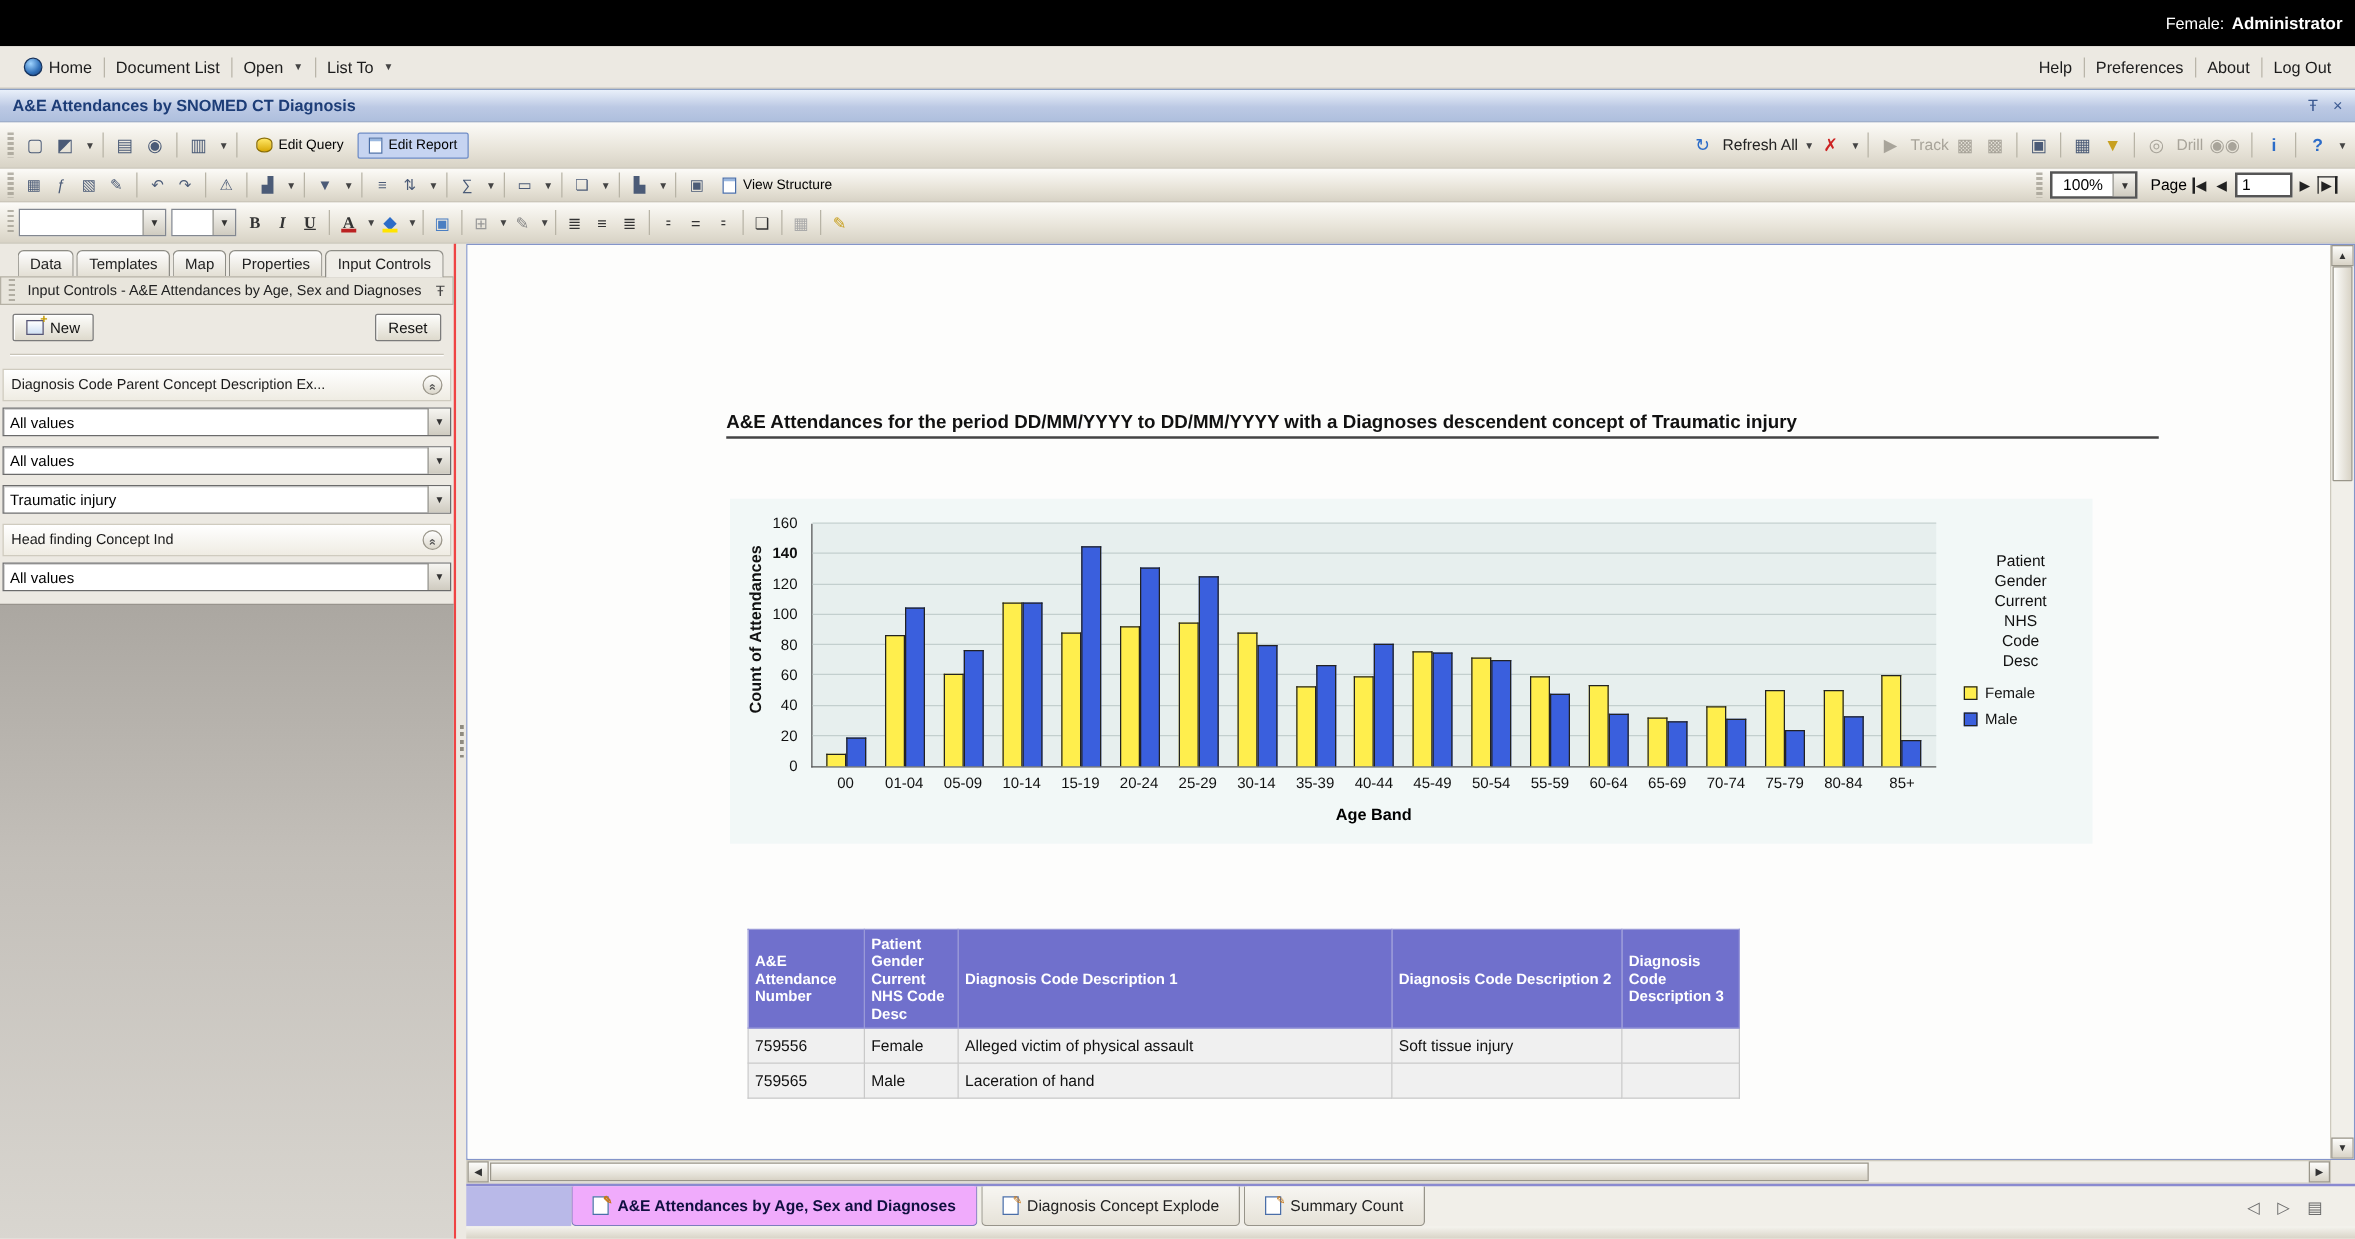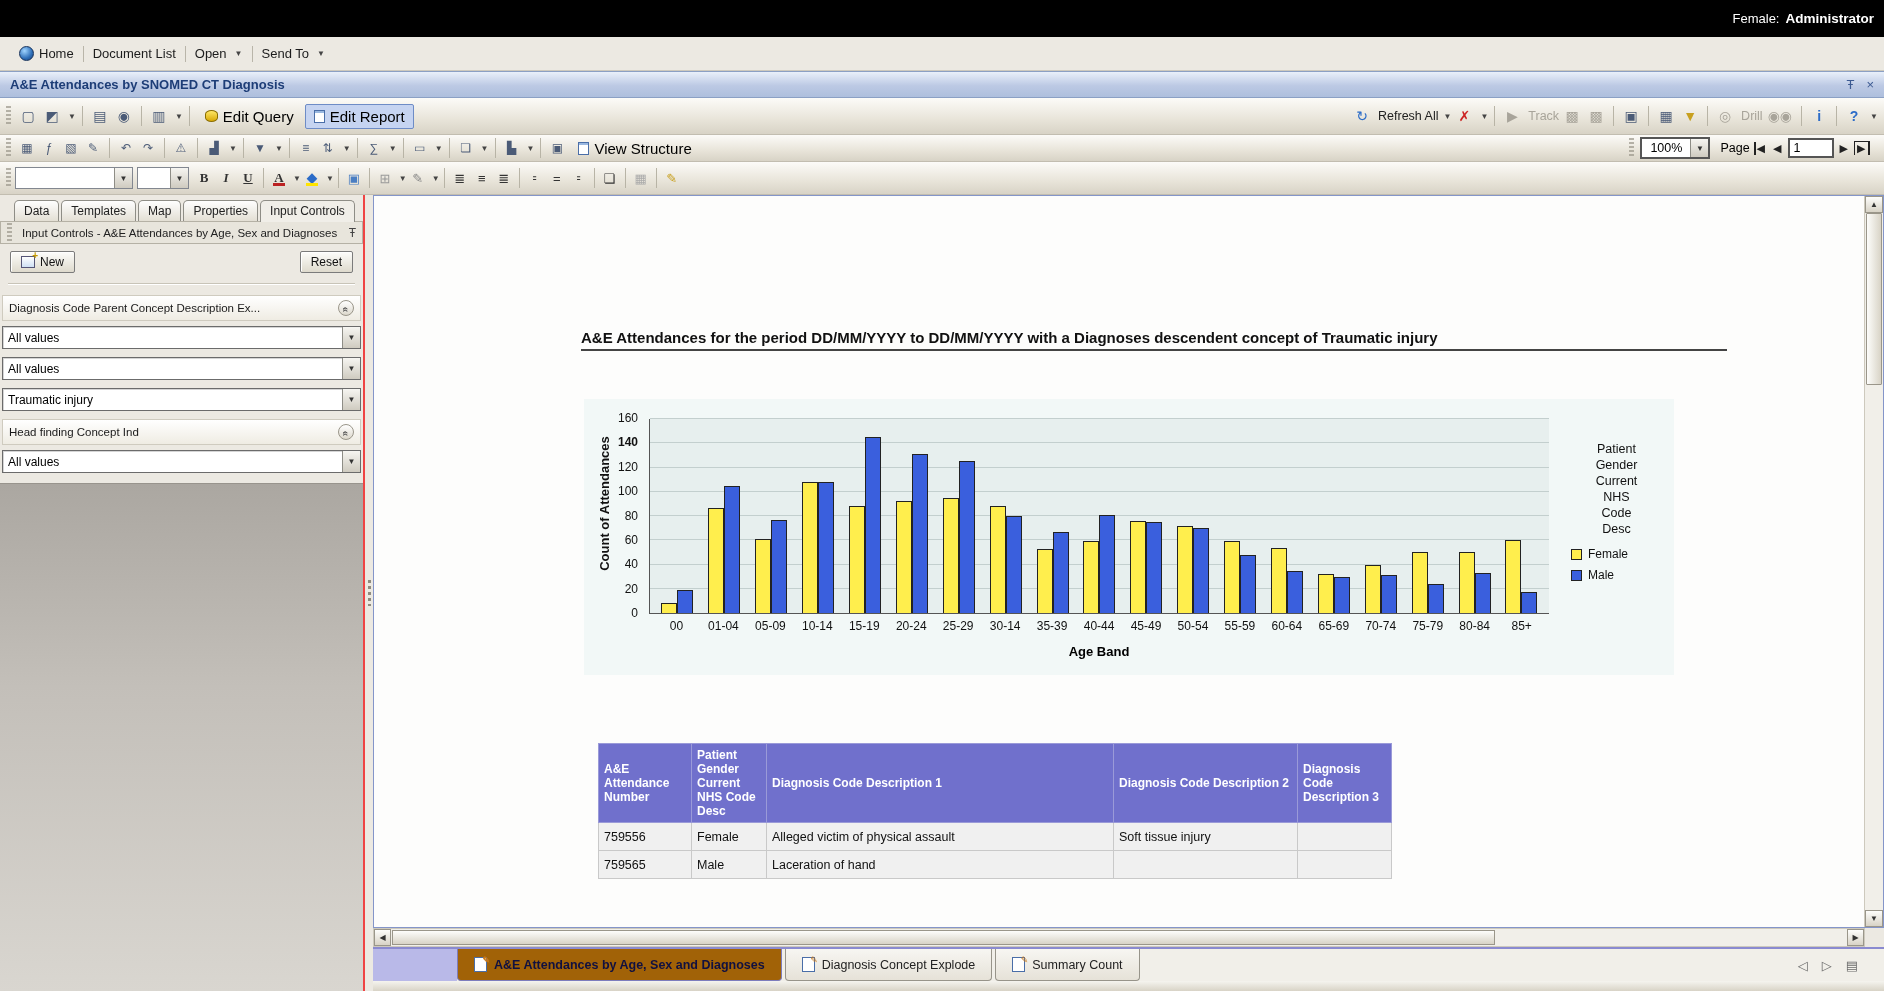--- a/index.html
+++ b/index.html
@@ -30,21 +30,21 @@
   #toolbar2 { height:27px; padding:0 6px; justify-content:space-between; }
   #toolbar3 { height:33px; padding:0 6px; justify-content:flex-start; }
   .tgroup { display:flex; align-items:center; gap:2px; }
   .tico { min-width:22px; height:22px; display:flex; align-items:center; justify-content:center; font-size:14px; color:#4b5b77; border:1px solid transparent; border-radius:2px; padding:0 2px; }
   .tico.small { min-width:20px; height:20px; font-size:12px; }
   .tico.disabled { color:#a8a49a; }
   .tsep { width:1px; height:20px; background:#b8b4a6; margin:0 4px; }
   .grip { width:5px; height:20px; margin-right:4px; background:repeating-linear-gradient(#9a968a 0 2px, transparent 2px 4px); opacity:.7; }
   .tlabel { font-size:12.5px; color:#222; margin-left:3px; }
   .tlabel.disabled { color:#a8a49a; }
-  .editbtn { display:flex; align-items:center; gap:5px; font-size:15px; padding:3px 8px; border:1px solid transparent; border-radius:2px; }
+  .editbtn { display:flex; gap:5px; font-size:11px; padding:3px 8px; border:1px solid transparent; border-radius:2px; }
   .editbtn.active { background:#c6d4f1; border-color:#6e8cc6; }
   .dbicon { width:13px; height:12px; background:linear-gradient(#ffe766,#d9a906); border:1px solid #8a6d00; border-radius:50%/35%; }
   .pageicon { width:11px; height:13px; background:#fff; border:1px solid #4a6ea8; box-shadow:inset 0 2px 0 #9ab8e0; }
   
   .zoombox { display:flex; align-items:center; border:2px solid #555; background:#fff; height:22px; font-size:12.5px; }
   .zoombox .zval { padding:0 8px; }
   .arrowbtn { width:18px; height:100%; background:linear-gradient(#f6f5f1,#cfcbc0); border-left:1px solid #8e8d86; display:flex; align-items:center; justify-content:center; font-size:8px; color:#333; }
   .pagenav { display:flex; align-items:center; gap:4px; margin:0 8px; font-size:12.5px; }
   .pnbtn { font-size:11px; color:#222; padding:0 2px; }
   .pnbtn.bar { border-right:2px solid #222; padding-right:1px; }
@@ -120,21 +120,21 @@
   #dtable tr.even td { background:#ffffff; }
   
   #hscroll { position:absolute; left:0; right:19px; top:733px; height:19px; border:1px solid #cdc9bd; background:#f1efe9; }
   #hthumb { position:absolute; left:18px; top:1px; bottom:1px; width:74%; background:linear-gradient(#fdfdfb,#d8d3c6); border:1px solid #9a968a; }
   .hbtn { position:absolute; top:0; bottom:0; width:17px; background:linear-gradient(#fdfdfb,#d8d3c6); border:1px solid #9a968a; display:flex; align-items:center; justify-content:center; font-size:8px; color:#333; }
   #sbcorner { position:absolute; right:0; top:733px; width:19px; height:19px; background:#ece9e2; }
   
   #tabstrip { position:absolute; left:0; right:0; top:752px; height:34px; background:#f1efe9; border-top:2px solid #8a8ad0; display:flex; align-items:stretch; }
   #tablead { width:84px; background:#b9b9e8; }
   .sheettab { display:flex; align-items:center; gap:7px; padding:0 16px; font-size:12.5px; border:1px solid #97948a; border-top:none; background:linear-gradient(#f7f6f2,#e6e2d8); border-radius:0 0 4px 4px; margin-right:3px; white-space:nowrap; color:#222; }
-  .sheettab.active { background:#a16207; font-weight:bold; color:#101040; border-color:#7d7dbd;align-items:center; }
+  .sheettab.active { background:#f0abfc; font-weight:bold; color:#101040; border-color:#7d7dbd;align-items:center; }
   .sheeticon { width:13px; height:15px; background:#fff; border:1px solid #4a6ea8; position:relative; flex:none; }
   .sheeticon::after { content:"✎"; position:absolute; right:-4px; top:-3px; font-size:9px; color:#c87818; }
   #tabnav { margin-left:auto; display:flex; align-items:center; gap:14px; padding-right:26px; color:#6b6b6b; font-size:13px; }
   #bottomedge { position:absolute; left:0; right:0; top:786px; bottom:0; background:linear-gradient(#f5f4ef,#d8d3c6); }
 </style>
 </head>
 <body>
 
 <div id="topbar">
   <div class="welcome">
@@ -152,22 +152,39 @@
       <span class="menuitem">
         <span>Document List</span>
       </span>
       <span class="menusep"></span>
       <span class="menuitem">
         <span>Open</span>
         <span class="caret">▼</span>
       </span>
       <span class="menusep"></span>
       <span class="menuitem">
-        <span>Send To</span>
+        <span>List To</span>
         <span class="caret">▼</span>
+      </span>
+    </div>
+  <div class="menuitems" id="menuright">
+      <span class="menuitem">
+        <span>Help</span>
+      </span>
+      <span class="menusep"></span>
+      <span class="menuitem">
+        <span>Preferences</span>
+      </span>
+      <span class="menusep"></span>
+      <span class="menuitem">
+        <span>About</span>
+      </span>
+      <span class="menusep"></span>
+      <span class="menuitem">
+        <span>Log Out</span>
       </span>
     </div>
 </div>
 
 <div id="titlebar">
   <span class="dtitle">A&amp;E Attendances by SNOMED CT Diagnosis</span>
   <span class="ticons">
     <span>Ŧ</span>
     <span>×</span>
   </span>

